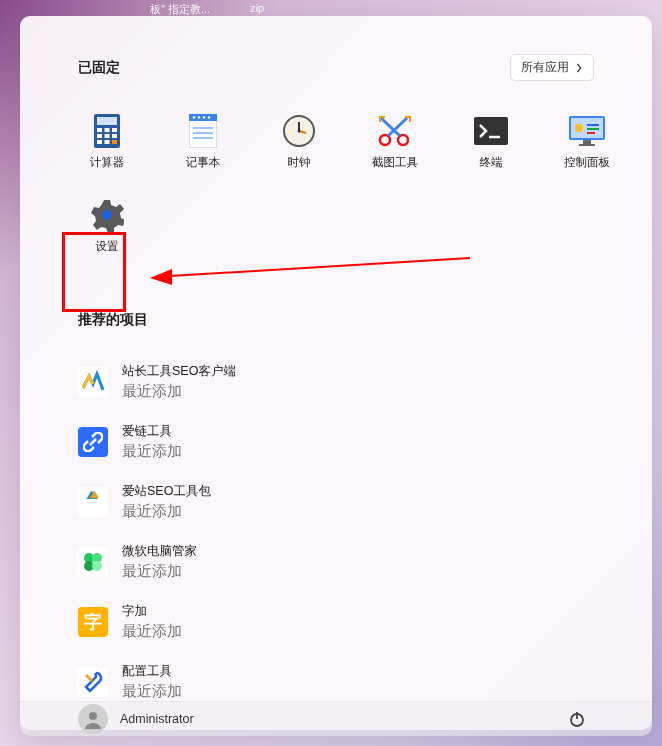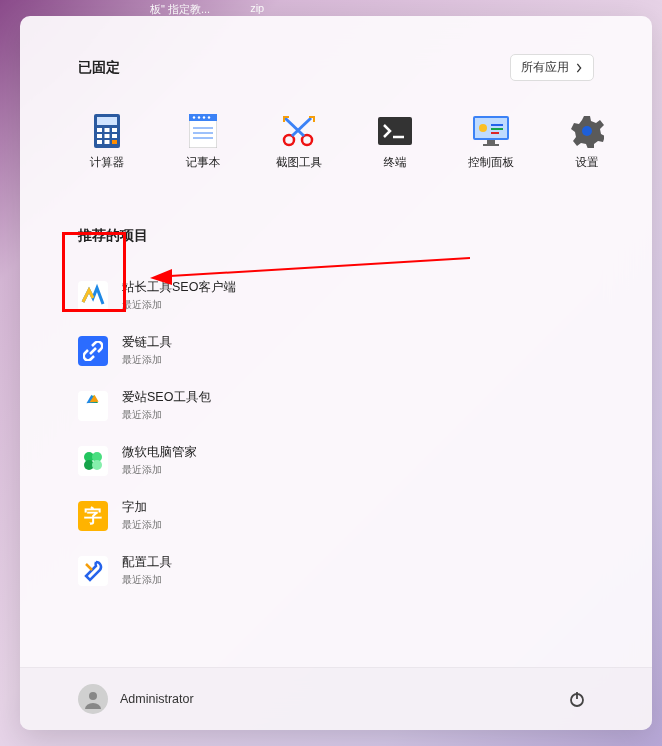--- a/index.html
+++ b/index.html
@@ -101,21 +101,21 @@
   .rec-item {
     display: flex; align-items: center; gap: 14px;
     cursor: pointer;
   }
   .rec-icon {
     width: 30px; height: 30px; border-radius: 4px;
     display: flex; align-items: center; justify-content: center;
     flex-shrink: 0;
   }
   .rec-text .rec-title { font-size: 12.5px; color: #222; }
-  .rec-text .rec-sub { font-size: 10px; color: #777; margin-top: 2px; }
+  .rec-text .rec-sub { font-size: 15px; color: #777; margin-top: 2px; }
   .footer {
     margin-top: auto;
     height: 63px;
     background: rgba(240,235,242,0.6);
     border-top: 1px solid rgba(0,0,0,0.04);
     display: flex; align-items: center; justify-content: space-between;
     padding: 0 58px;
     border-radius: 0 0 10px 10px;
   }
   .user-block { display: flex; align-items: center; gap: 12px; cursor: pointer; }
@@ -183,20 +183,31 @@
               <circle cx="15" cy="3.5" r="1.2" fill="#fff"></circle>
               <circle cx="20" cy="3.5" r="1.2" fill="#fff"></circle>
               <line x1="4" y1="14" x2="24" y2="14" stroke="#3b82f6" stroke-width="1"></line>
               <line x1="4" y1="19" x2="24" y2="19" stroke="#3b82f6" stroke-width="1"></line>
               <line x1="4" y1="24" x2="24" y2="24" stroke="#3b82f6" stroke-width="1"></line>
             </svg>
         </div>
         <div class="label">记事本</div>
       </div>
 
+      <div class="pinned-item">
+        <div class="icon-wrap">
+          <svg width="34" height="34" viewBox="0 0 34 34">
+              <circle cx="17" cy="17" r="15" fill="#f5f0e1" stroke="#555" stroke-width="2"></circle>
+              <line x1="17" y1="17" x2="17" y2="8" stroke="#333" stroke-width="2"></line>
+              <line x1="17" y1="17" x2="24" y2="19" stroke="#d97706" stroke-width="2"></line>
+              <circle cx="17" cy="17" r="1.5" fill="#333"></circle>
+            </svg>
+        </div>
+        <div class="label">时钟</div>
+      </div>
 
       <div class="pinned-item">
         <div class="icon-wrap">
           <svg width="36" height="34" viewBox="0 0 36 34">
               <circle cx="8" cy="26" r="5" fill="none" stroke="#e11" stroke-width="2.5"></circle>
               <circle cx="26" cy="26" r="5" fill="none" stroke="#e11" stroke-width="2.5"></circle>
               <line x1="11" y1="22" x2="30" y2="4" stroke="#3b82f6" stroke-width="3"></line>
               <line x1="23" y1="22" x2="4" y2="4" stroke="#3b82f6" stroke-width="3"></line>
               <rect x="2" y="2" width="6" height="2" fill="#f59e0b"></rect>
               <rect x="2" y="2" width="2" height="6" fill="#f59e0b"></rect>

